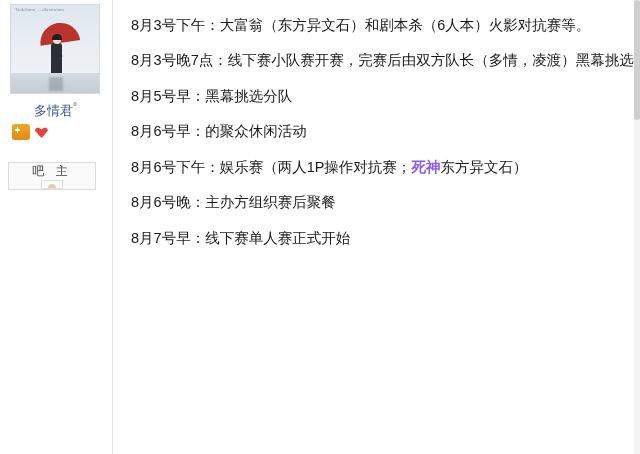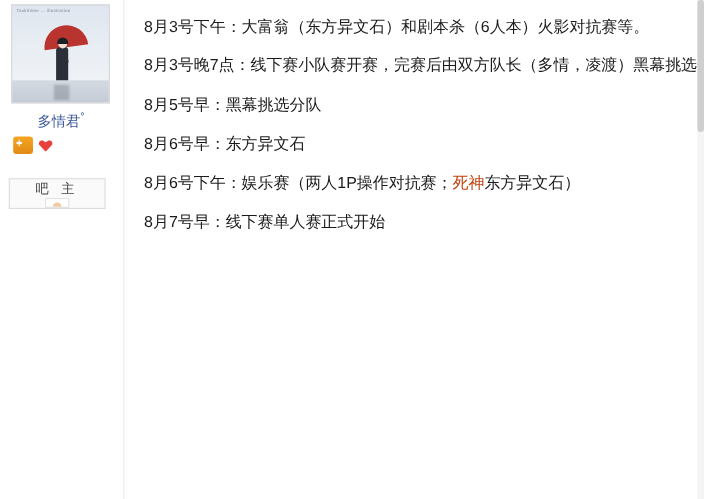--- a/index.html
+++ b/index.html
@@ -246,21 +246,22 @@
     overflow: hidden;
   }
   .para {
     font-size: 14.5px;
     line-height: 21px;
     color: #1a1a1a;
     font-family: "Liberation Sans", sans-serif;
     white-space: nowrap;
   }
   .highlight {
-    color: #c2410c;
+    color: #8b5cf6;
+    font-weight: bold;
   }
 
   
   .scrollbar {
     position: absolute;
     right: 0;
     top: 0;
     width: 6px;
     height: 454px;
     background: #f4f4f4;
@@ -312,22 +313,23 @@
       </div>
     </div>
   </div>
 
   <div class="divider"></div>
 
   <div class="content">
     <p class="para">8月3号下午：大富翁（东方异文石）和剧本杀（6人本）火影对抗赛等。</p>
     <p class="para">8月3号晚7点：线下赛小队赛开赛，完赛后由双方队长（多情，凌渡）黑幕挑选分队</p>
     <p class="para">8月5号早：黑幕挑选分队</p>
-    <p class="para">8月6号早：东方异文石</p>
+    <p class="para">8月6号早：的聚众休闲活动</p>
     <p class="para"><span>8月6号下午：娱乐赛（两人1P操作对抗赛；</span><span class="highlight">死神</span><span>东方异文石）</span></p>
+    <p class="para">8月6号晚：主办方组织赛后聚餐</p>
     <p class="para">8月7号早：线下赛单人赛正式开始</p>
 
     <div class="scrollbar">
       <div class="scrollthumb"></div>
     </div>
   </div>
 
 </div>
 
 </body></html>

